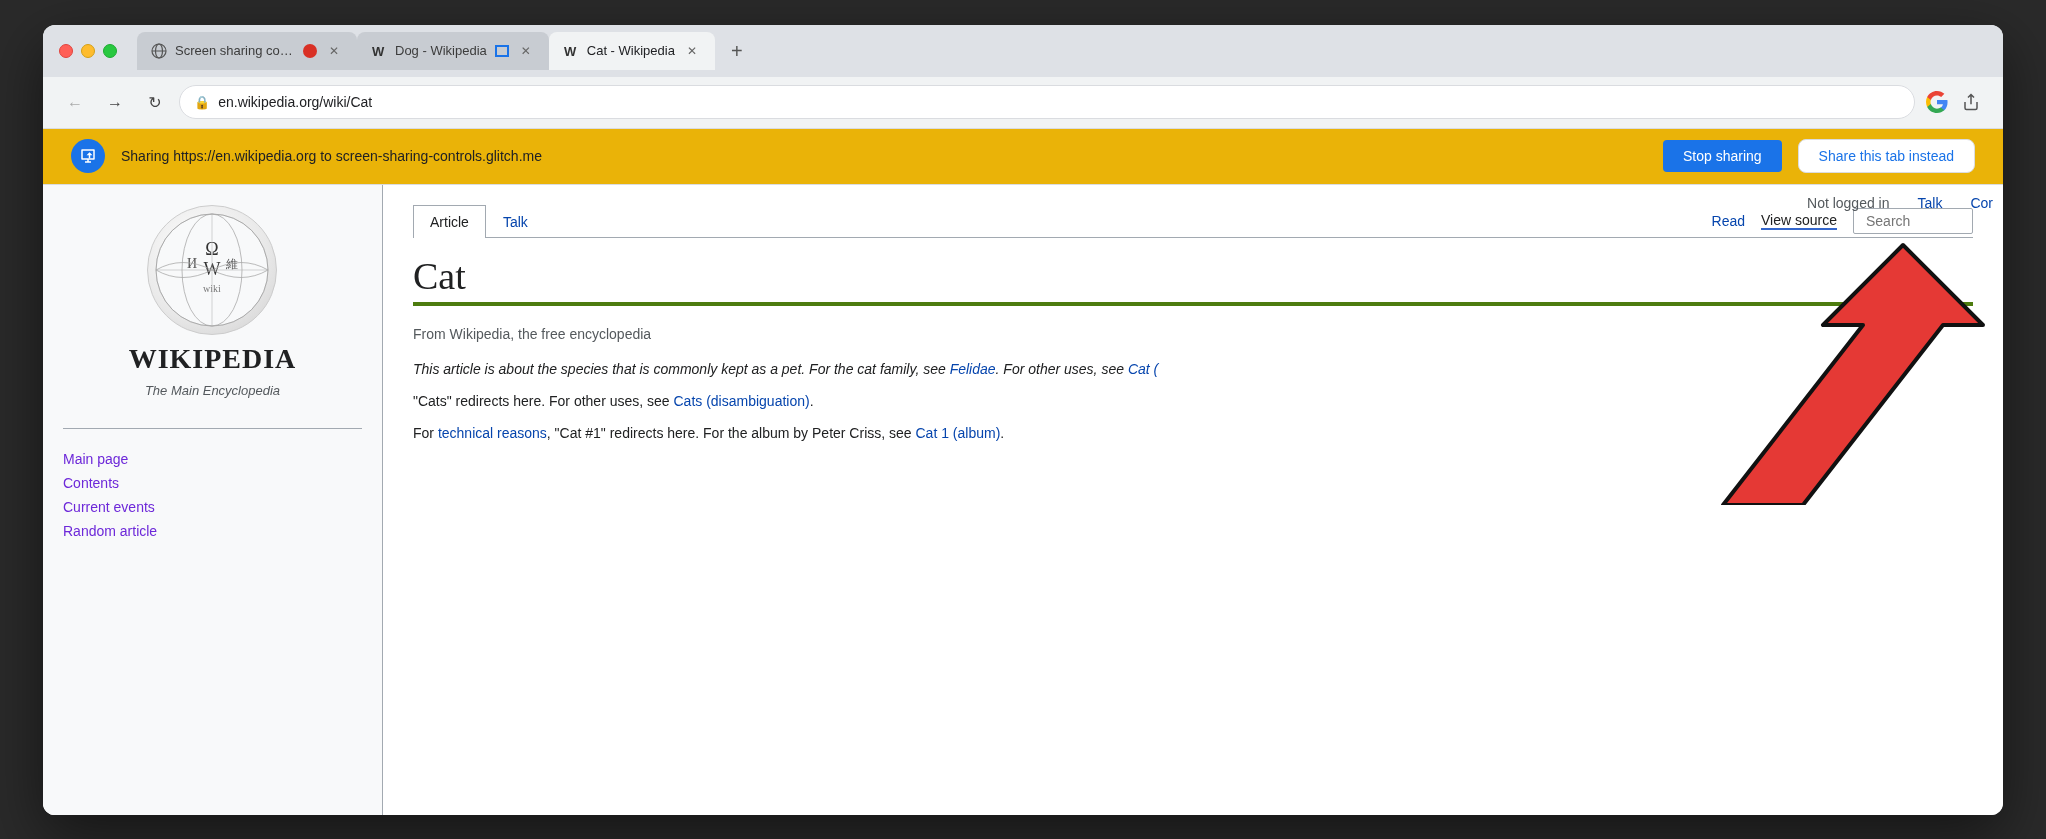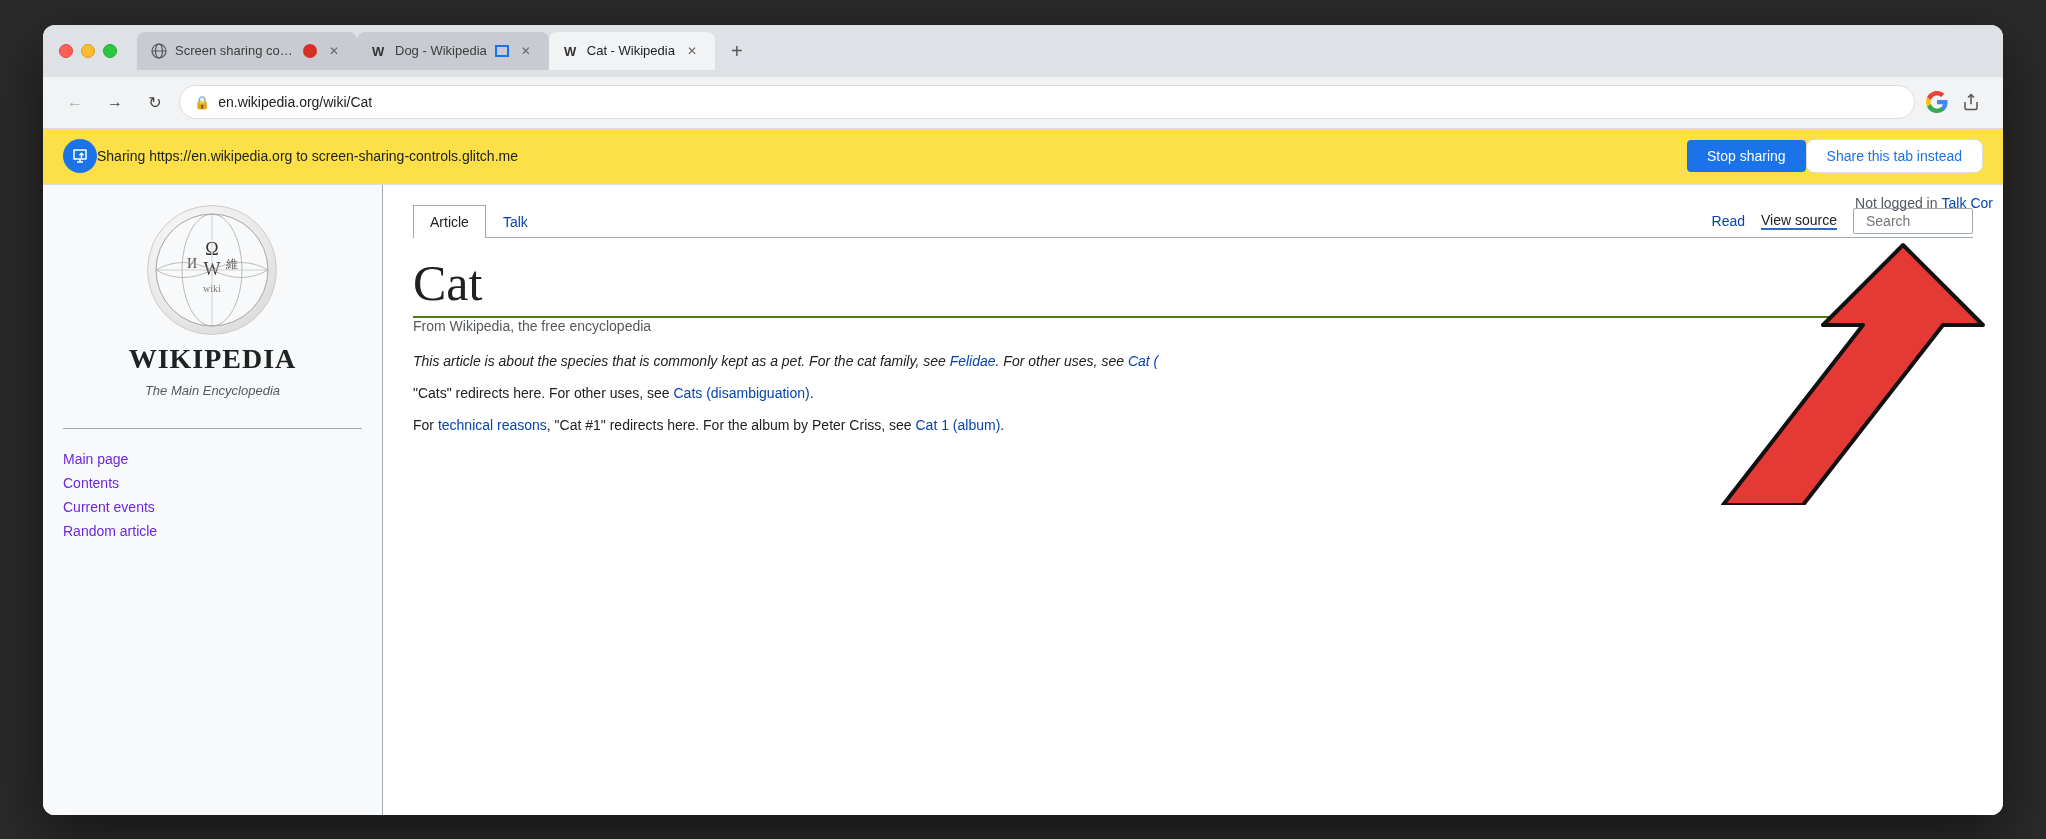--- a/index.html
+++ b/index.html
@@ -178,26 +178,27 @@
       height: 32px;
       border-radius: 50%;
       display: flex;
       align-items: center;
       justify-content: center;
       cursor: pointer;
       color: #555;
     }
     
     .sharing-banner {
-      background: #fde047;
+      background: #eab308;
       border-bottom: 1px solid #dadce0;
       height: 56px;
       display: flex;
       align-items: center;
-      padding: 0 20px;
+      padding: 0 28px;
+      gap: 16px;
       flex-shrink: 0;
     }
     .sharing-arrow-icon {
       width: 34px;
       height: 34px;
       background: #1a73e8;
       border-radius: 50%;
       display: flex;
       align-items: center;
       justify-content: center;
@@ -344,26 +345,26 @@
     }
     .wiki-search-box {
       border: 1px solid #a2a9b1;
       border-radius: 2px;
       padding: 4px 12px;
       font-size: 14px;
       width: 120px;
     }
     .wiki-article-title {
       font-family: 'Linux Libertine', Georgia, serif;
-      font-size: 50px;
+      font-size: 38px;
       font-weight: normal;
       color: #202122;
-      border-bottom: 2px solid #4d7c0f;
+      border-bottom: 4px solid #4d7c0f;
       padding-bottom: 4px;
-      margin-bottom: 0;
+      margin-bottom: 20px;
     }
     .wiki-article-subtitle {
       font-size: 14px;
       color: #54595d;
       margin-bottom: 16px;
     }
     .wiki-article-body {
       font-size: 14px;
       line-height: 1.6;
       color: #202122;
@@ -374,21 +375,21 @@
     .wiki-link {
       color: #0645ad;
       cursor: pointer;
     }
     .wiki-top-right {
       position: absolute;
       top: 10px;
       right: 10px;
       display: flex;
       align-items: center;
-      gap: 4px;
+      gap: 28px;
       font-size: 14px;
     }
     .wiki-top-right-item {
       color: #0645ad;
       cursor: pointer;
     }
     .wiki-top-right-item.faded {
       color: #54595d;
     }
   </style>

